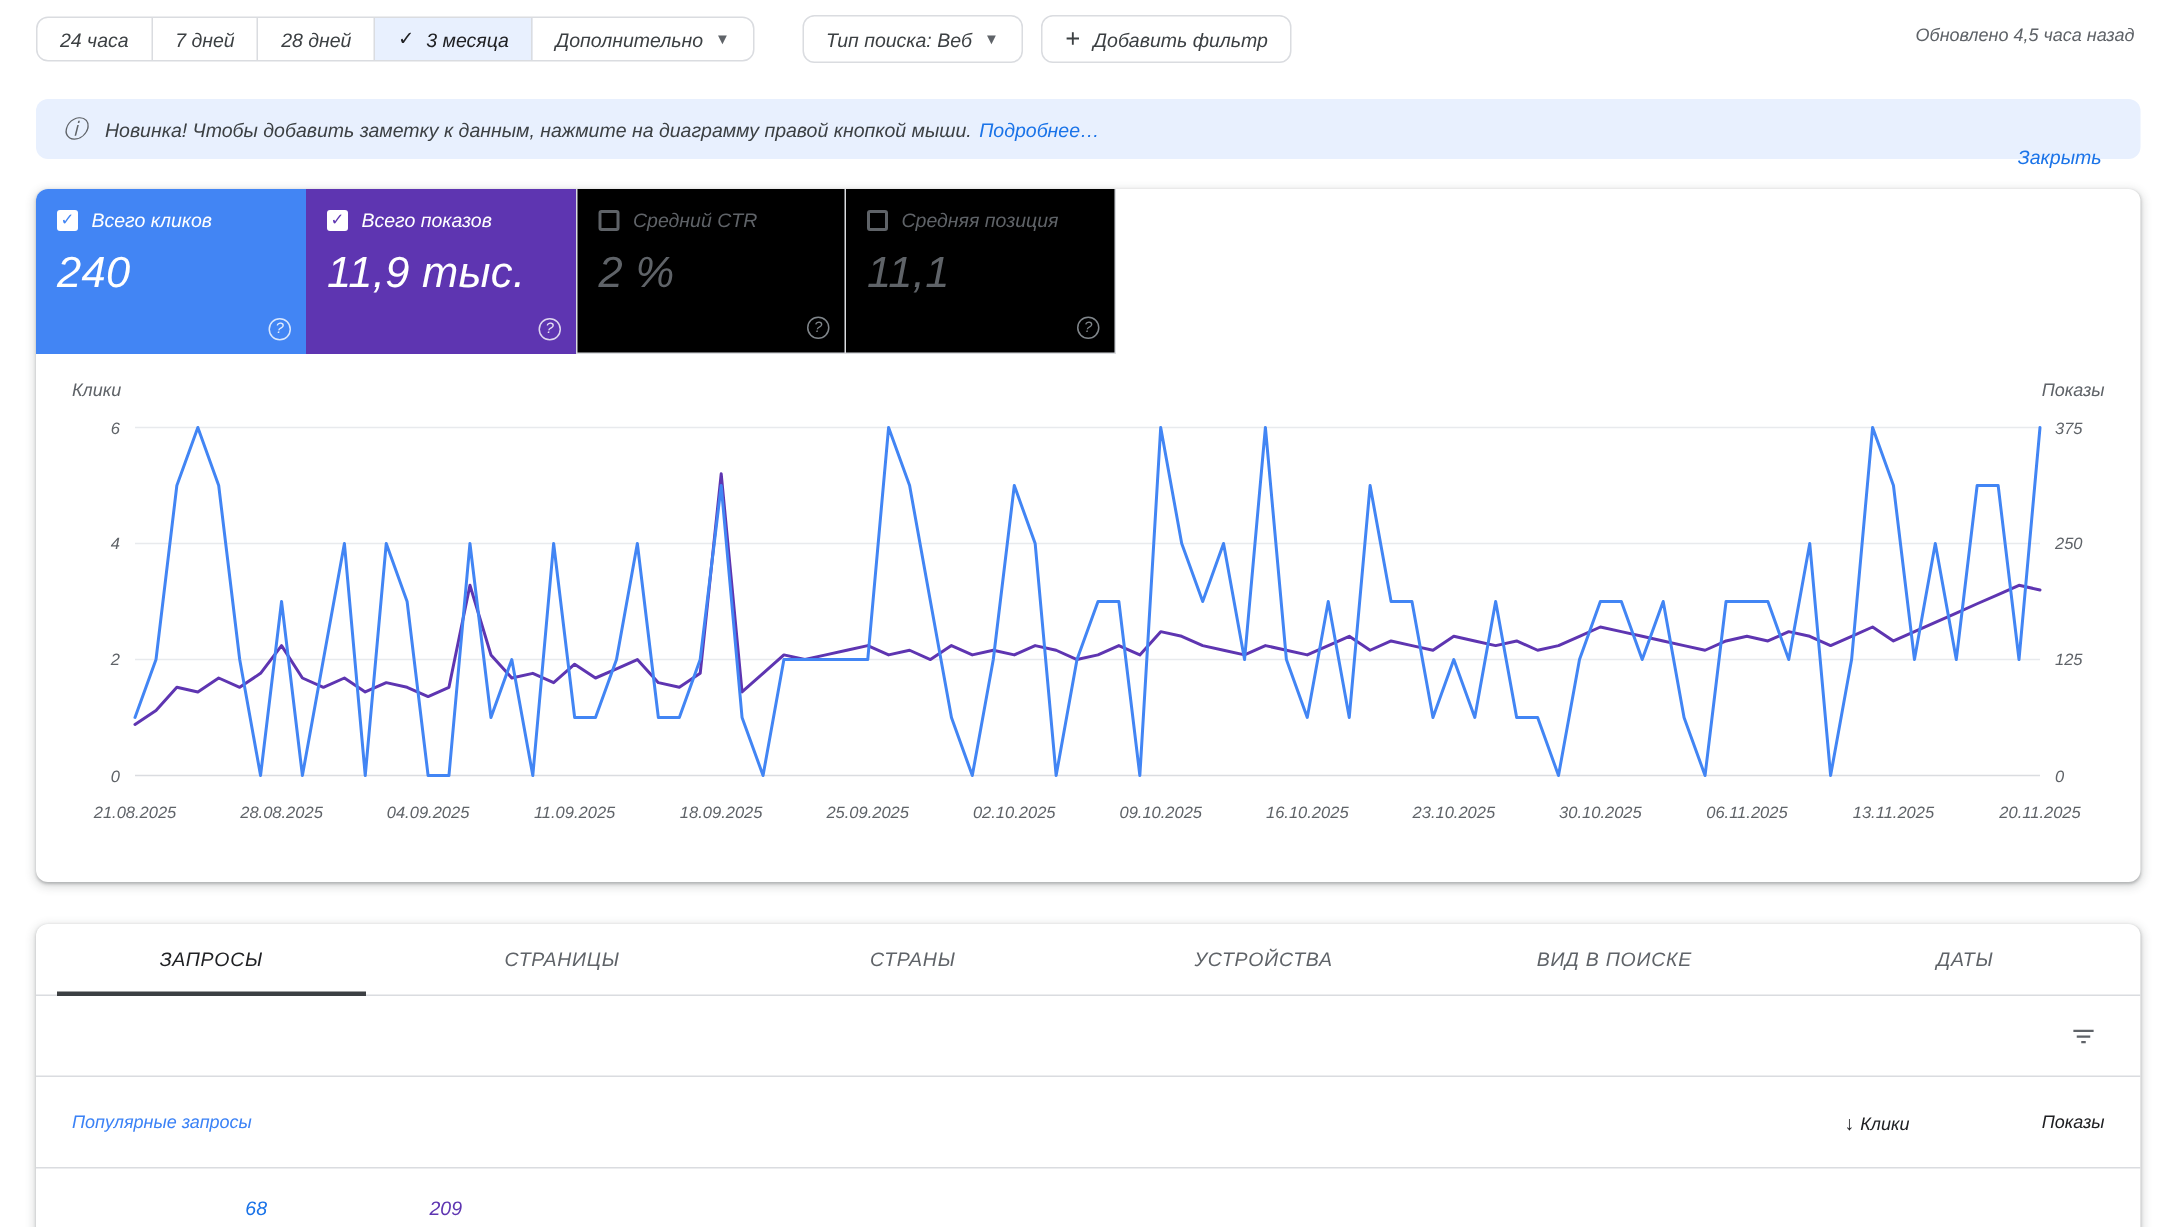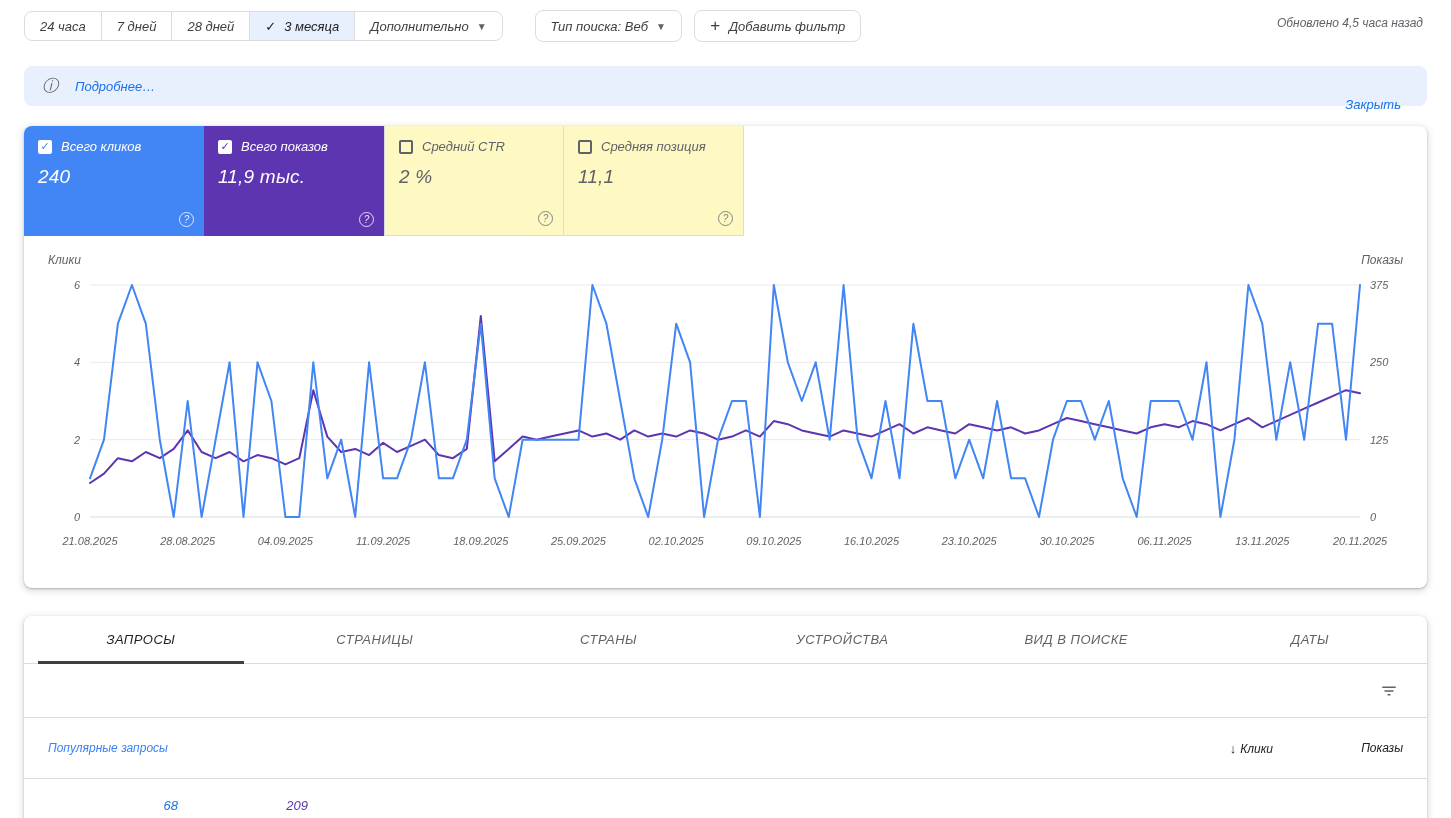--- a/index.html
+++ b/index.html
@@ -24,28 +24,28 @@
   .banner { margin: 22px 24px 0 24px; height: 40px; background: #e8f0fe; border-radius: 8px; display: flex; align-items: center; padding: 0 18px; font-size: 13px; color: #3c4043; }
   .info-glyph { font-size: 16px; color: #5f6368; margin-right: 12px; }
   .banner-link { color: #1a73e8; margin-left: 5px; cursor: pointer; }
   .banner-spacer { flex: 1; }
   .banner-close { color: #1a73e8; cursor: pointer; padding: 0 8px; margin-top: 37px; }
 
   
   .chart-card { margin: 20px 24px 0 24px; height: 462px; background: #fff; border-radius: 8px;
     box-shadow: 0 1px 2px rgba(60,64,67,.3), 0 2px 6px 2px rgba(60,64,67,.15); overflow: hidden; }
   .tiles { display: flex; }
-  .tile { width: 180px; height: 110px; padding: 13px 14px; position: relative; cursor: pointer; background: #fef9c3; }
+  .tile { width: 180px; height: 110px; padding: 13px 14px; position: relative; cursor: pointer; background: #000000; }
   .tile.blue { background: #4285f4; color: #fff; }
   .tile.purple { background: #5e35b1; color: #fff; }
   .tile.plain { border: 1px solid #dadce0; border-top: none; }
   .tile.plain + .tile.plain { border-left: none; }
   .tile-label-row { display: flex; align-items: center; gap: 9px; font-size: 13px; }
   .tile.plain .tile-label-row { color: #5f6368; }
-  .tile-value { margin-top: 12px; font-size: 19px; letter-spacing: .2px; }
+  .tile-value { margin-top: 12px; font-size: 29px; letter-spacing: .2px; }
   .tile.plain .tile-value { color: #5f6368; }
   .cb { width: 14px; height: 14px; border-radius: 2px; display: inline-flex; align-items: center; justify-content: center; flex: none; }
   .cb.checked { background: #fff; }
   .tile.blue .cb.checked { color: #4285f4; }
   .tile.purple .cb.checked { color: #5e35b1; }
   .cb.unchecked { border: 2px solid #5f6368; background: transparent; }
   .cb .check { font-size: 11px; font-weight: bold; }
   .help-icon { position: absolute; right: 10px; bottom: 9px; width: 15px; height: 15px; border-radius: 50%; border: 1.4px solid rgba(255,255,255,.8); color: rgba(255,255,255,.85); display: flex; align-items: center; justify-content: center; font-size: 10px; cursor: pointer; }
   .tile.plain .help-icon { border-color: #80868b; color: #80868b; }
 
@@ -104,20 +104,21 @@
     <div class="chip add-filter">
       <span class="plus-glyph">+</span>
       <span>Добавить фильтр</span>
     </div>
 
     <div class="updated">Обновлено 4,5 часа назад</div>
   </div>
 
   <div class="banner">
     <span class="info-glyph">ⓘ</span>
+    <span>Новинка! Чтобы добавить заметку к данным, нажмите на диаграмму правой кнопкой мыши.</span>
     <span class="banner-link">Подробнее…</span>
     <span class="banner-spacer"></span>
     <span class="banner-close">Закрыть</span>
   </div>
 
   <div class="chart-card">
     <div class="tiles">
 
       <div class="tile blue">
         <div class="tile-label-row">

